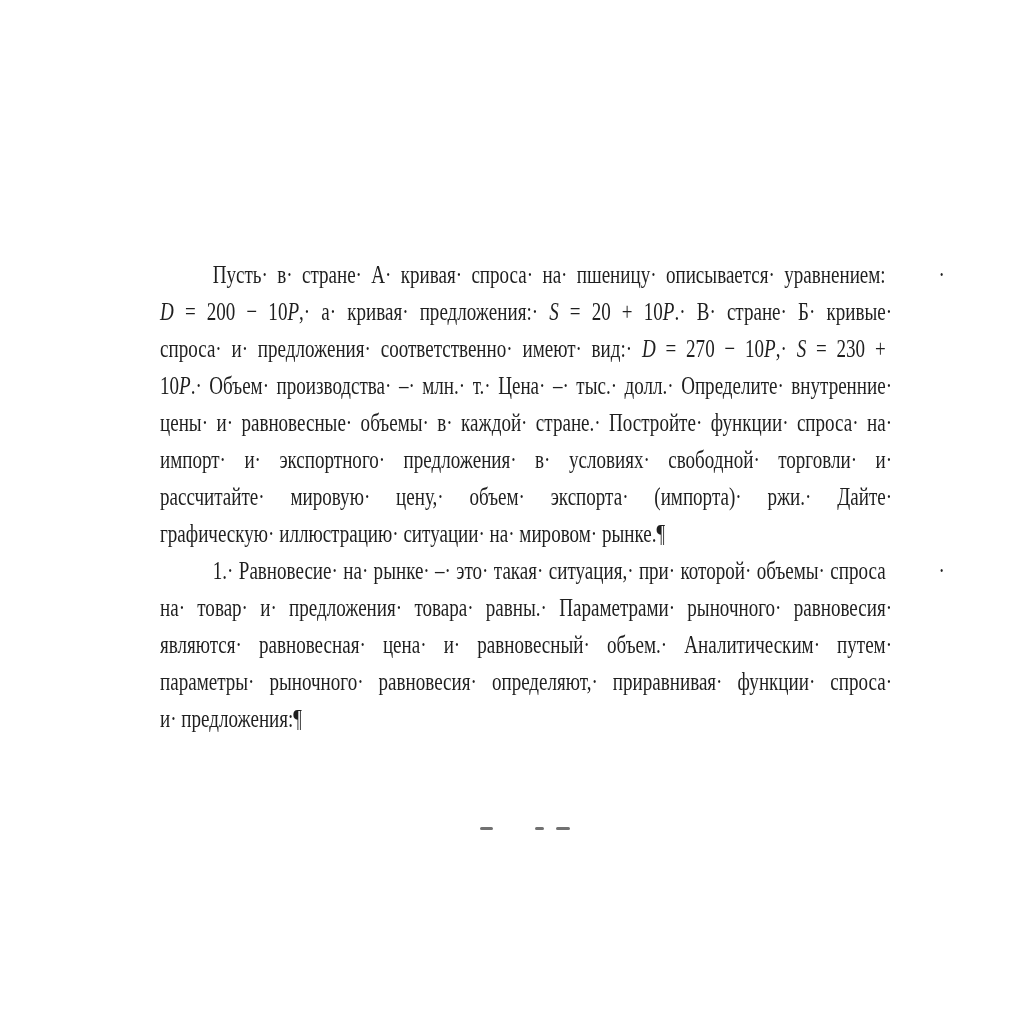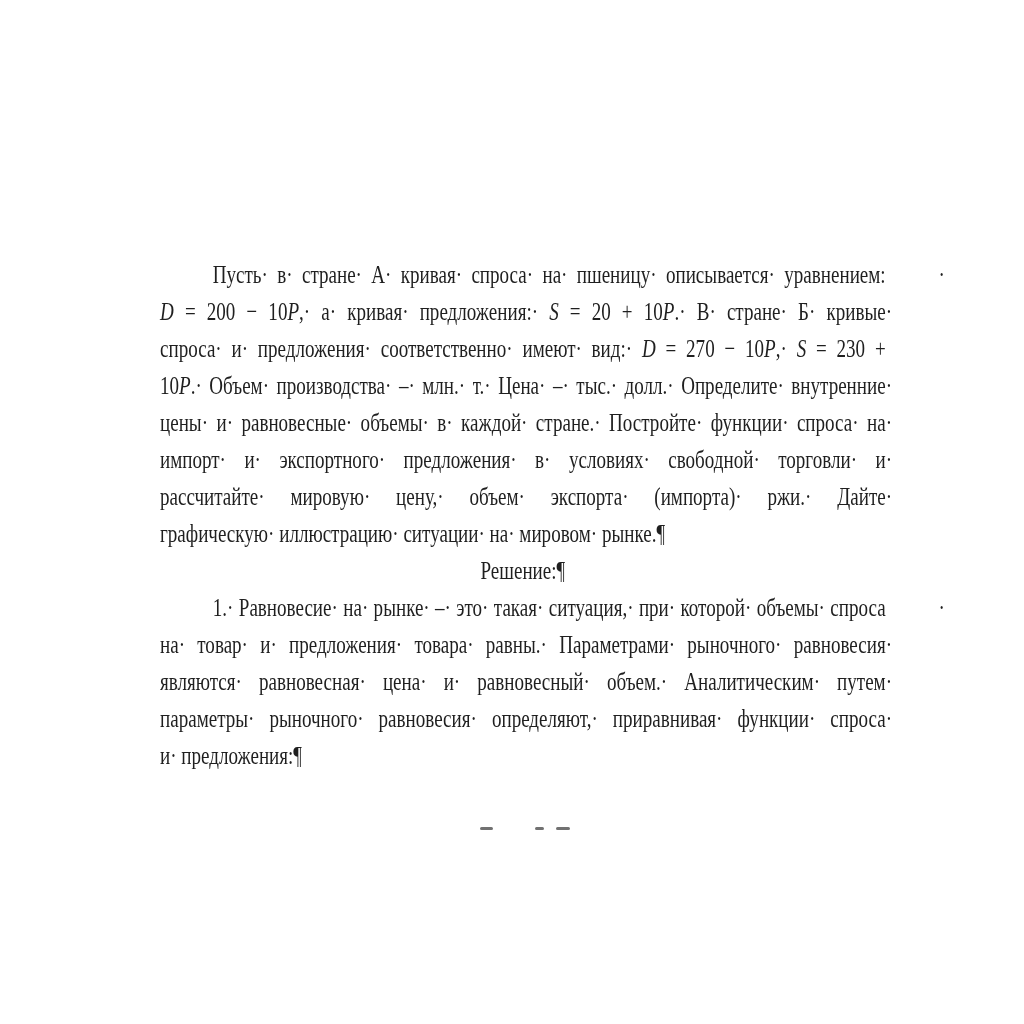--- a/index.html
+++ b/index.html
@@ -52,23 +52,20 @@
         <div class="line just indent"><span>Пусть· в· стране· А· кривая· спроса· на· пшеницу· описывается· уравнением:</span><span class="trail">·</span></div>
         <div class="line just"><span class="i">D</span><span> = 200 − 10</span><span class="i">P</span><span>,· а· кривая· предложения:· </span><span class="i">S</span><span> = 20 + 10</span><span class="i">P</span><span>.· В· стране· Б· кривые</span><span class="trail">·</span></div>
         <div class="line just"><span>спроса· и· предложения· соответственно· имеют· вид:· </span><span class="i">D</span><span> = 270 − 10</span><span class="i">P</span><span>,· </span><span class="i">S</span><span> = 230 +</span></div>
         <div class="line just"><span>10</span><span class="i">P</span><span>.· Объем· производства· –· млн.· т.· Цена· –· тыс.· долл.· Определите· внутренние</span><span class="trail">·</span></div>
         <div class="line just"><span>цены· и· равновесные· объемы· в· каждой· стране.· Постройте· функции· спроса· на</span><span class="trail">·</span></div>
         <div class="line just"><span>импорт· и· экспортного· предложения· в· условиях· свободной· торговли· и</span><span class="trail">·</span></div>
         <div class="line just"><span>рассчитайте· мировую· цену,· объем· экспорта· (импорта)· ржи.· Дайте</span><span class="trail">·</span></div>
         <div class="line left"><span>графическую· иллюстрацию· ситуации· на· мировом· рынке.</span><span class="pil">¶</span></div>
       </div>
       <div class="para">
-        <div class="line center"><span>Решение:</span><span class="pil">¶</span></div>
-      </div>
-      <div class="para">
         <div class="line just indent"><span>1.· Равновесие· на· рынке· –· это· такая· ситуация,· при· которой· объемы· спроса</span><span class="trail">·</span></div>
         <div class="line just"><span>на· товар· и· предложения· товара· равны.· Параметрами· рыночного· равновесия</span><span class="trail">·</span></div>
         <div class="line just"><span>являются· равновесная· цена· и· равновесный· объем.· Аналитическим· путем</span><span class="trail">·</span></div>
         <div class="line just"><span>параметры· рыночного· равновесия· определяют,· приравнивая· функции· спроса</span><span class="trail">·</span></div>
         <div class="line left"><span>и· предложения:</span><span class="pil">¶</span></div>
       </div>
     </div>
   <div>
       <div class="frag-dash" style="left: 480px; top: 827px; width: 13px; background: rgb(77, 77, 77);"></div>
       <div class="frag-dash" style="left: 535px; top: 827px; width: 9px; background: rgb(77, 77, 77);"></div>

